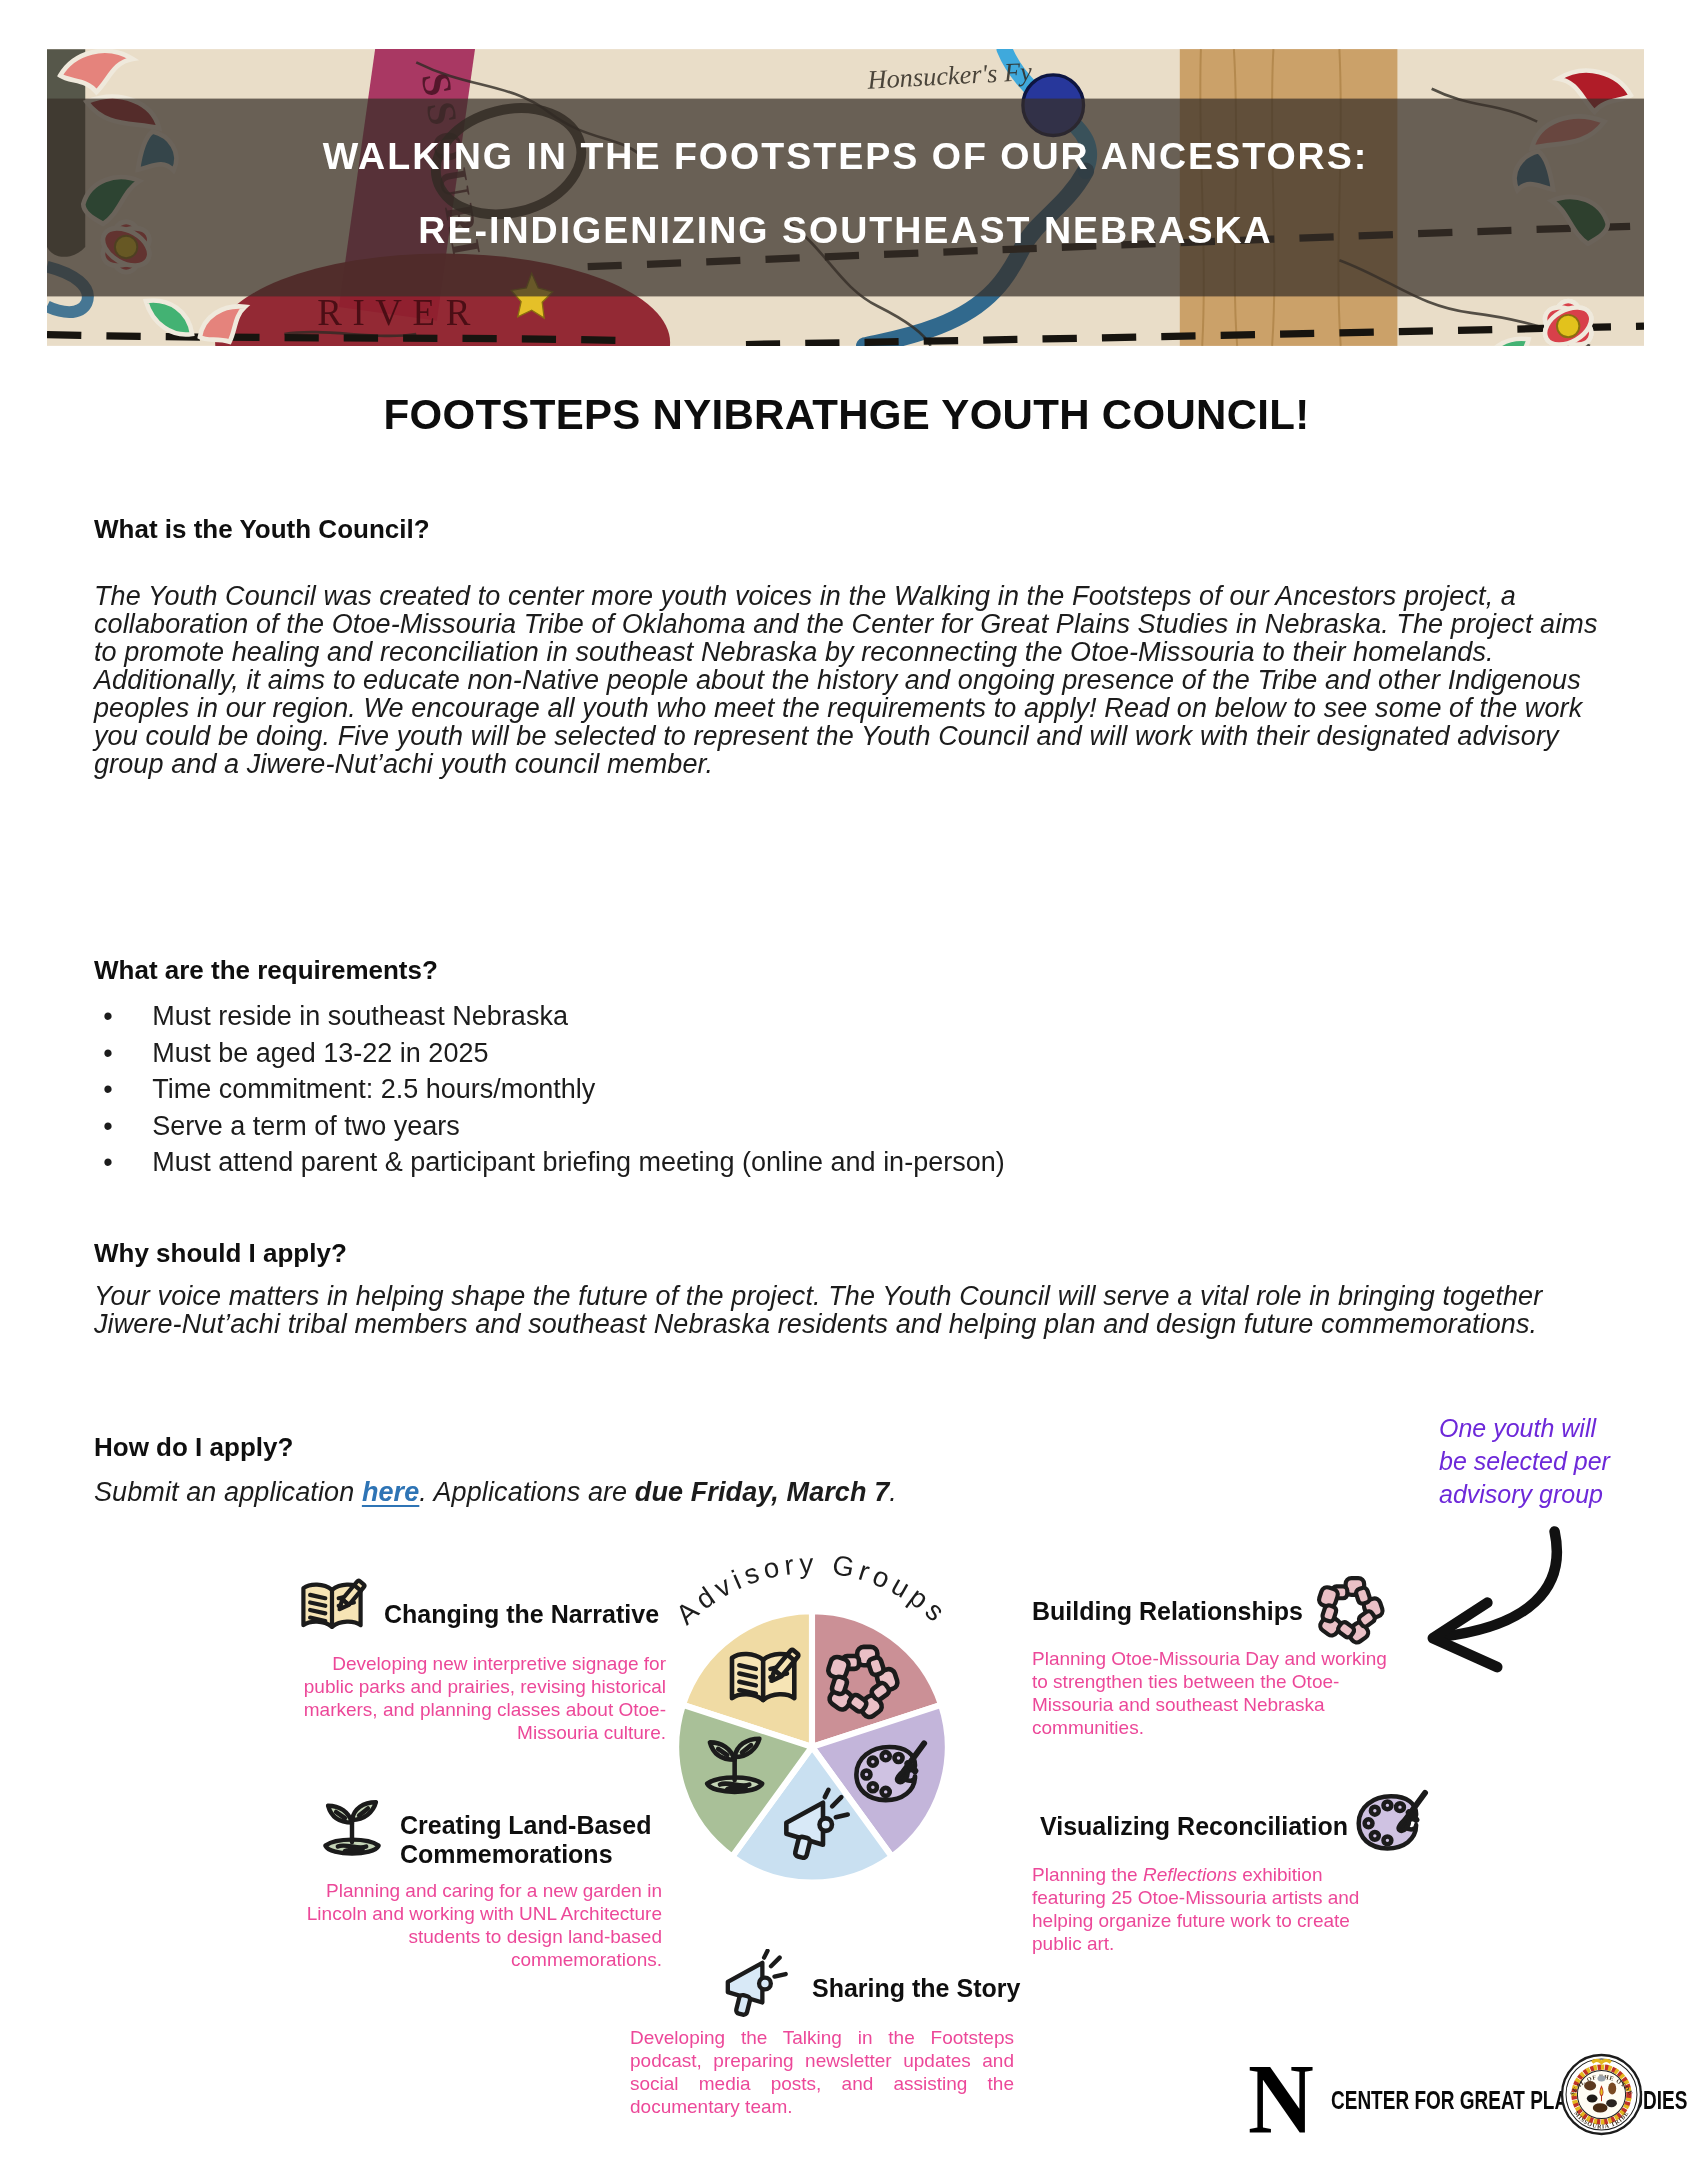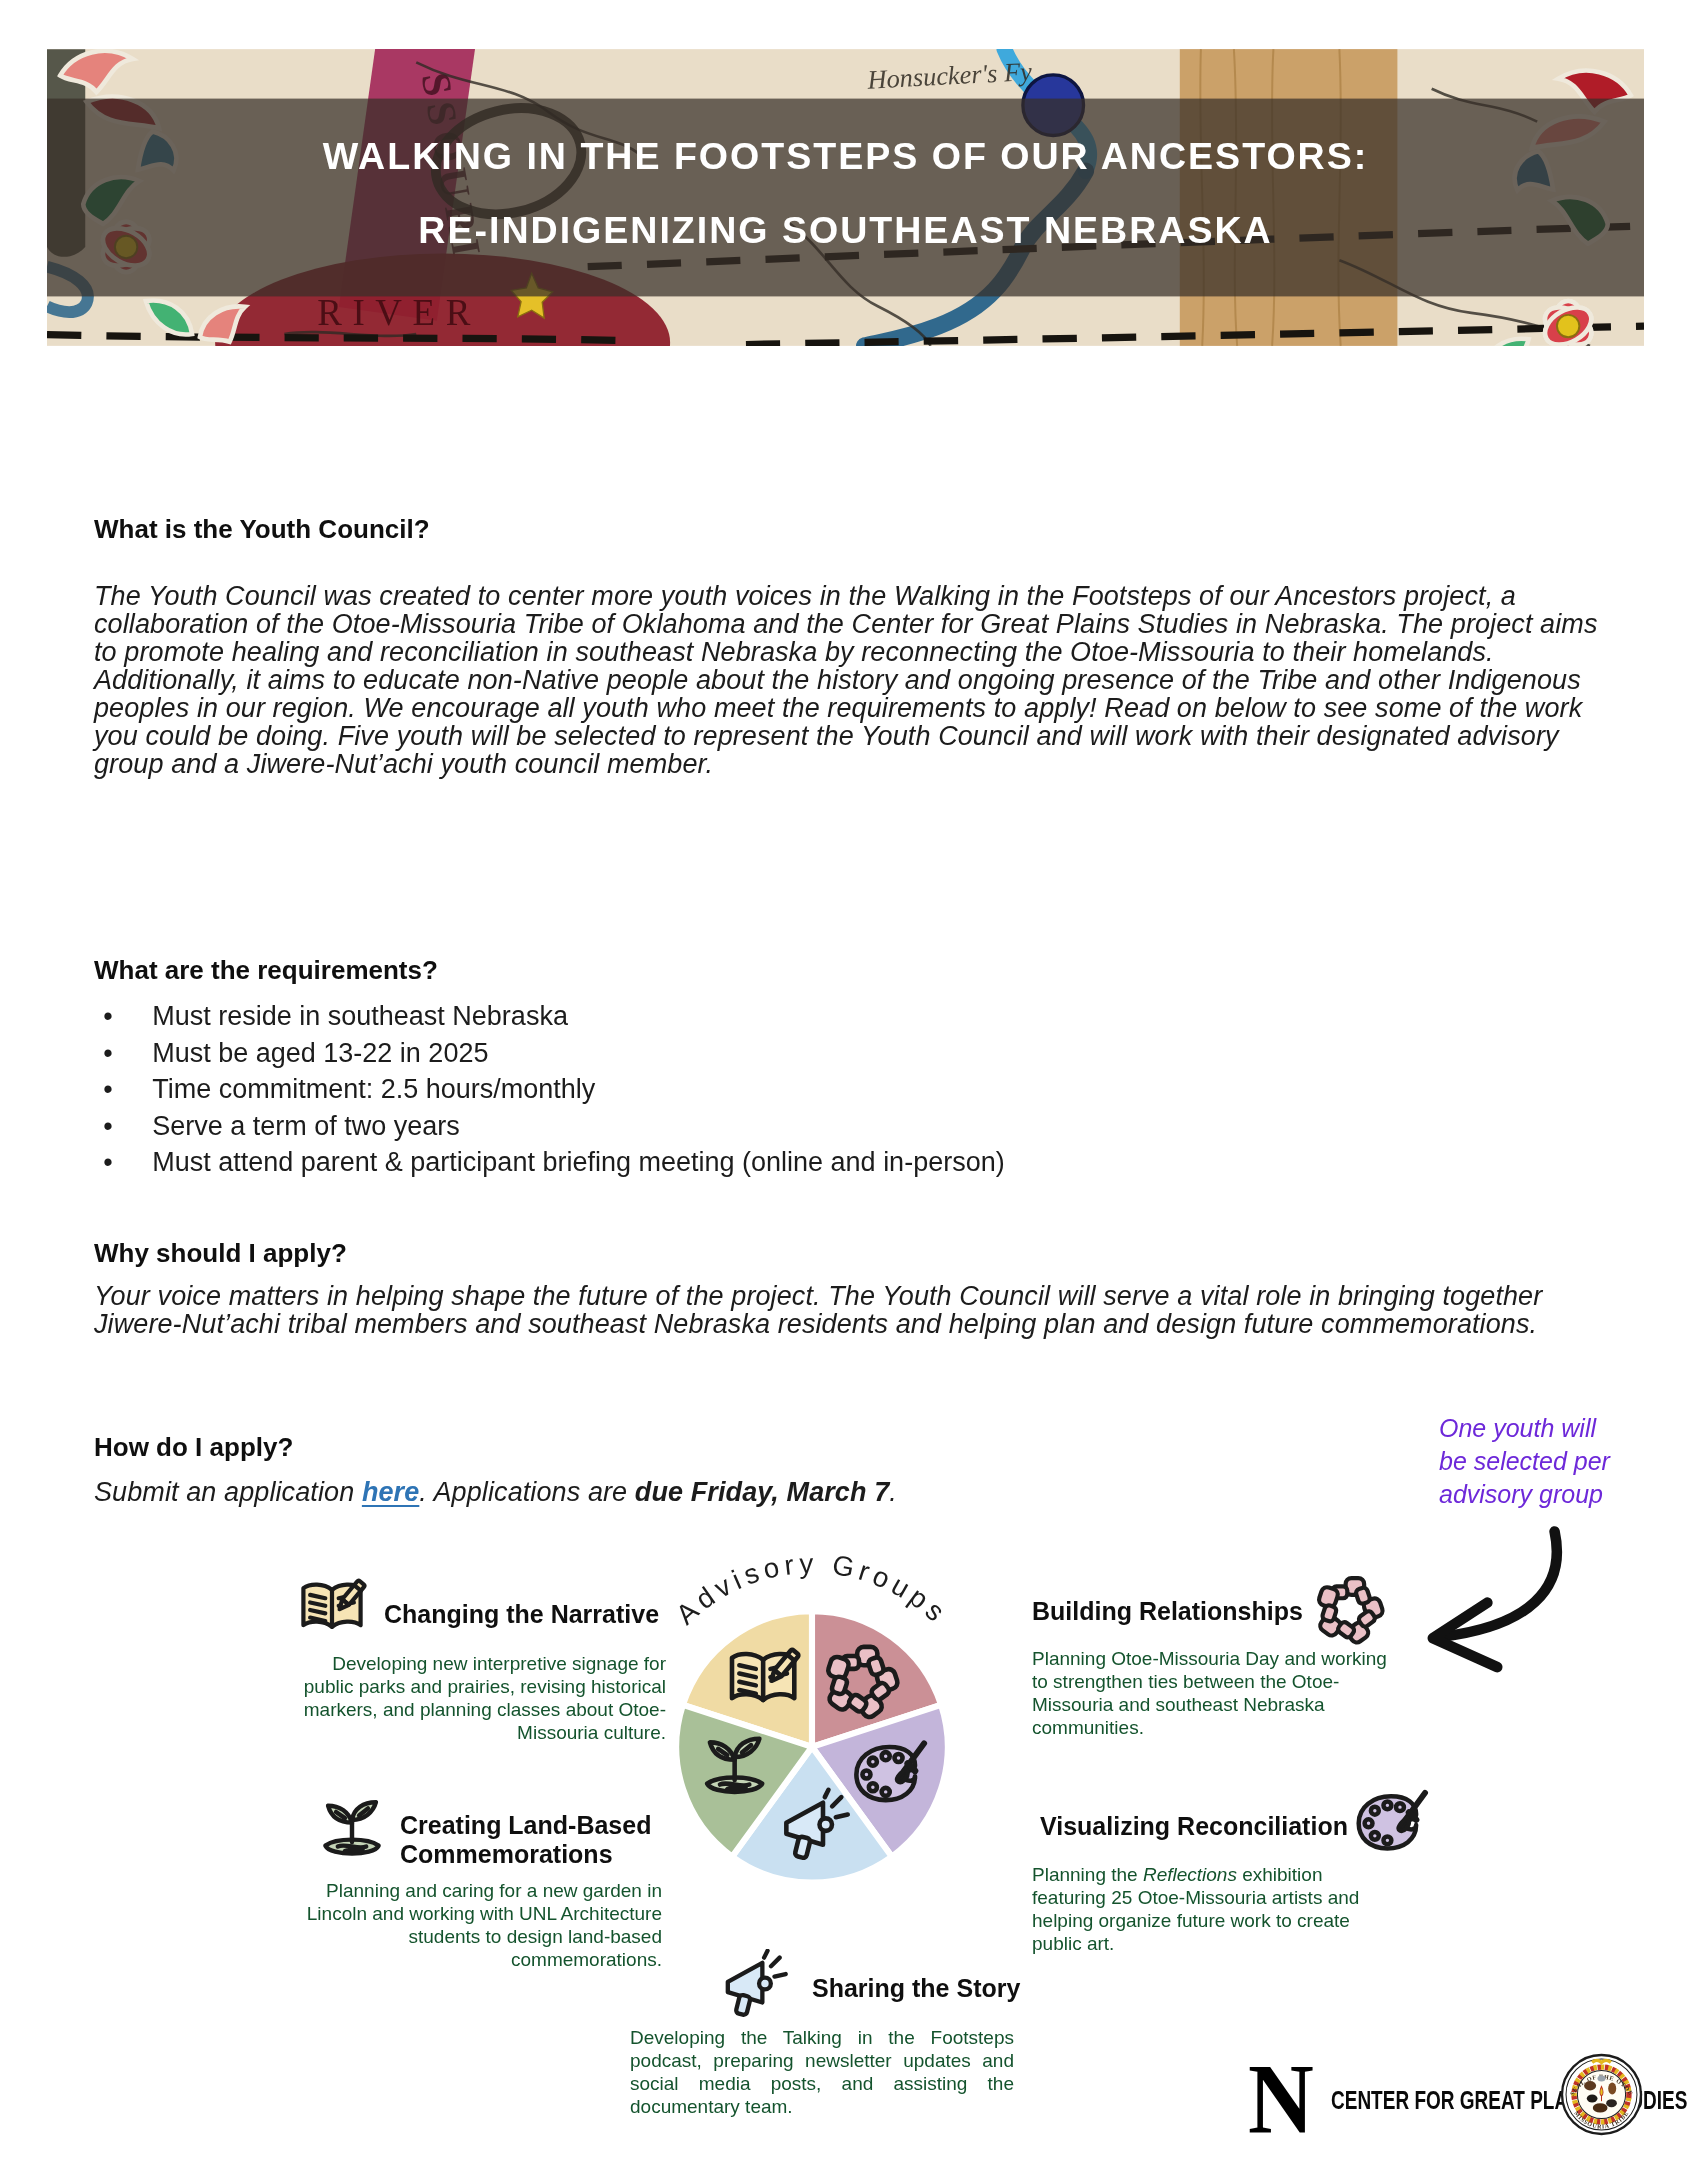--- a/index.html
+++ b/index.html
@@ -29,21 +29,21 @@
   #h-why{left:94px;top:1238px;}
   #p-why{left:94px;top:1282px;width:1514px;}
   #h-how{left:94px;top:1432px;}
   #p-how{left:94px;top:1478px;width:1187px;}
   #p-how a{color:#2e74b5;font-weight:700;text-decoration:underline;text-decoration-thickness:2px;text-underline-offset:4px;}
   .bold{font-weight:700;}
   
   #annotation{left:1439px;top:1412px;width:211px;font-size:25px;line-height:33px;font-style:italic;font-weight:300;color:#6d28d9;white-space:pre-line;}
   
   .grp-head{font-size:25px;font-weight:700;color:#0f0f0f;line-height:29px;}
-  .grp-desc{font-size:19px;line-height:23px;color:#14532d;}
+  .grp-desc{font-size:19px;line-height:23px;color:#ec4899;}
   .right-al{text-align:right;}
   .just{text-align:justify;}
   
   .wedge{stroke:#ffffff;stroke-width:4.5;stroke-linejoin:round;}
   .arc-label{font-family:"Liberation Sans",sans-serif;font-size:20.5px;letter-spacing:3.6px;fill:#1d1d1d;font-weight:500;}
   .ic{stroke:#1b1b1b;stroke-width:2.5;fill:none;stroke-linecap:round;stroke-linejoin:round;}
   
   #unl-n{left:1248px;top:2059px;width:76px;height:79px;font-family:"Liberation Serif",serif;font-weight:700;font-size:99px;line-height:79px;color:#000;transform:scaleX(.92);transform-origin:left top;}
   #cgps{left:1331px;top:2086px;font-size:25px;font-weight:700;color:#0a0a0a;transform:scaleX(.76);transform-origin:left top;letter-spacing:0px;white-space:nowrap;}
   .seal-text{font-family:"Liberation Serif",serif;font-size:9px;letter-spacing:1.1px;fill:#3a2d1d;font-weight:700;}
@@ -197,20 +197,21 @@
         <path d="M0 0 C35 -5 65 15 70 50 C40 55 10 35 0 0 Z" fill="#43b273"></path>
       </g>
   </g>
 
   <rect x="0" y="75" width="2422" height="300" fill="rgba(56,47,40,0.72)"></rect>
   <text x="1211" y="182" class="bt">WALKING IN THE FOOTSTEPS OF OUR ANCESTORS:</text>
   <text x="1211" y="294" class="bt">RE-INDIGENIZING SOUTHEAST NEBRASKA</text>
 </svg>
 
 <div class="abs headline">
+  <div>FOOTSTEPS NYIBRATHGE YOUTH COUNCIL!</div>
 </div>
 
 <div id="h-what" class="abs h-sec">What is the Youth Council?</div>
 <div id="p-what" class="abs body-text">The Youth Council was created to center more youth voices in the Walking in the Footsteps of our Ancestors project, a collaboration of the Otoe-Missouria Tribe of Oklahoma and the Center for Great Plains Studies in Nebraska. The project aims to promote healing and reconciliation in southeast Nebraska by reconnecting the Otoe-Missouria to their homelands. Additionally, it aims to educate non-Native people about the history and ongoing presence of the Tribe and other Indigenous peoples in our region. We encourage all youth who meet the requirements to apply! Read on below to see some of the work you could be doing. Five youth will be selected to represent the Youth Council and will work with their designated advisory group and a Jiwere-Nut’achi youth council member.</div>
 
 <div id="h-req" class="abs h-sec">What are the requirements?</div>
 <div class="abs bullets">
   <div class="bullet-row">
       <span class="bullet-dot">•</span>
       <span>Must reside in southeast Nebraska</span>

